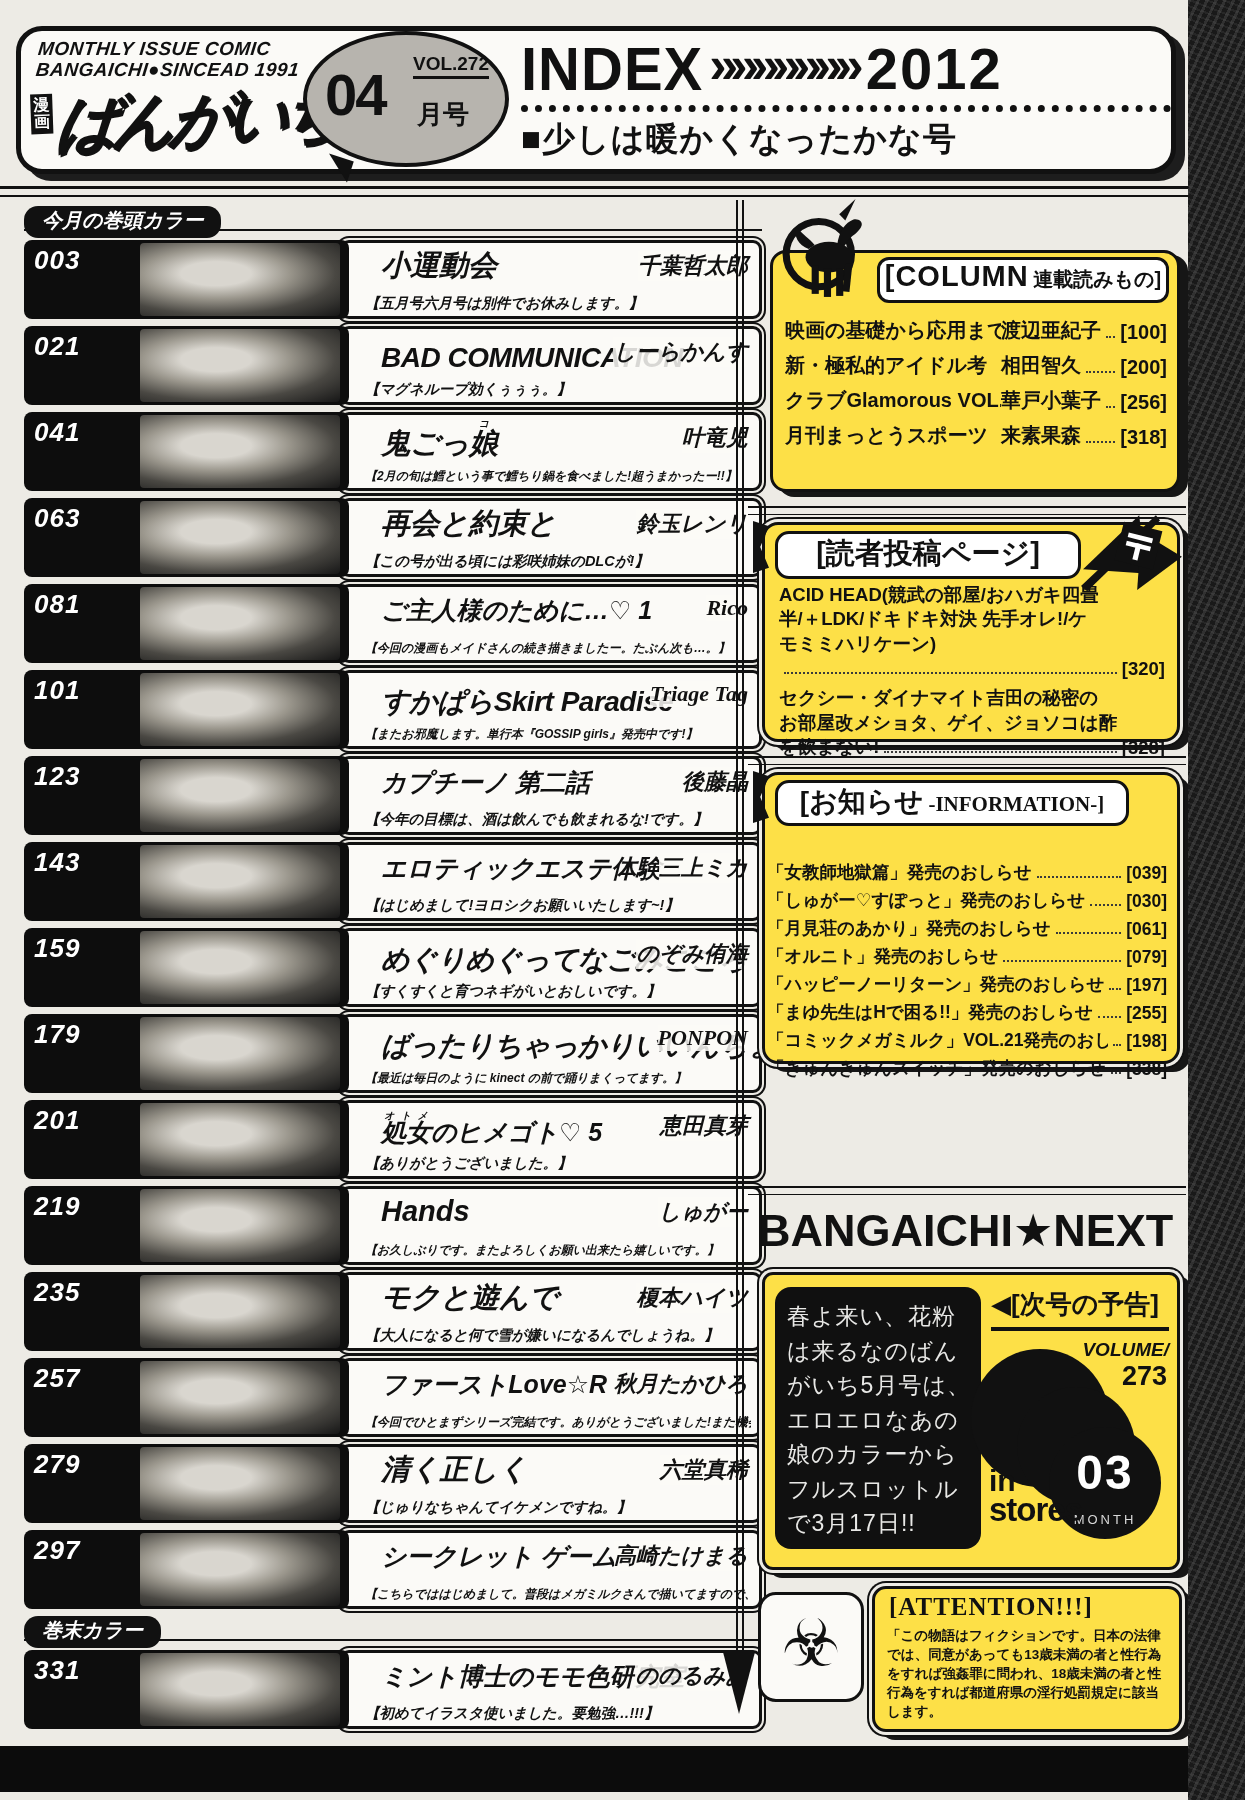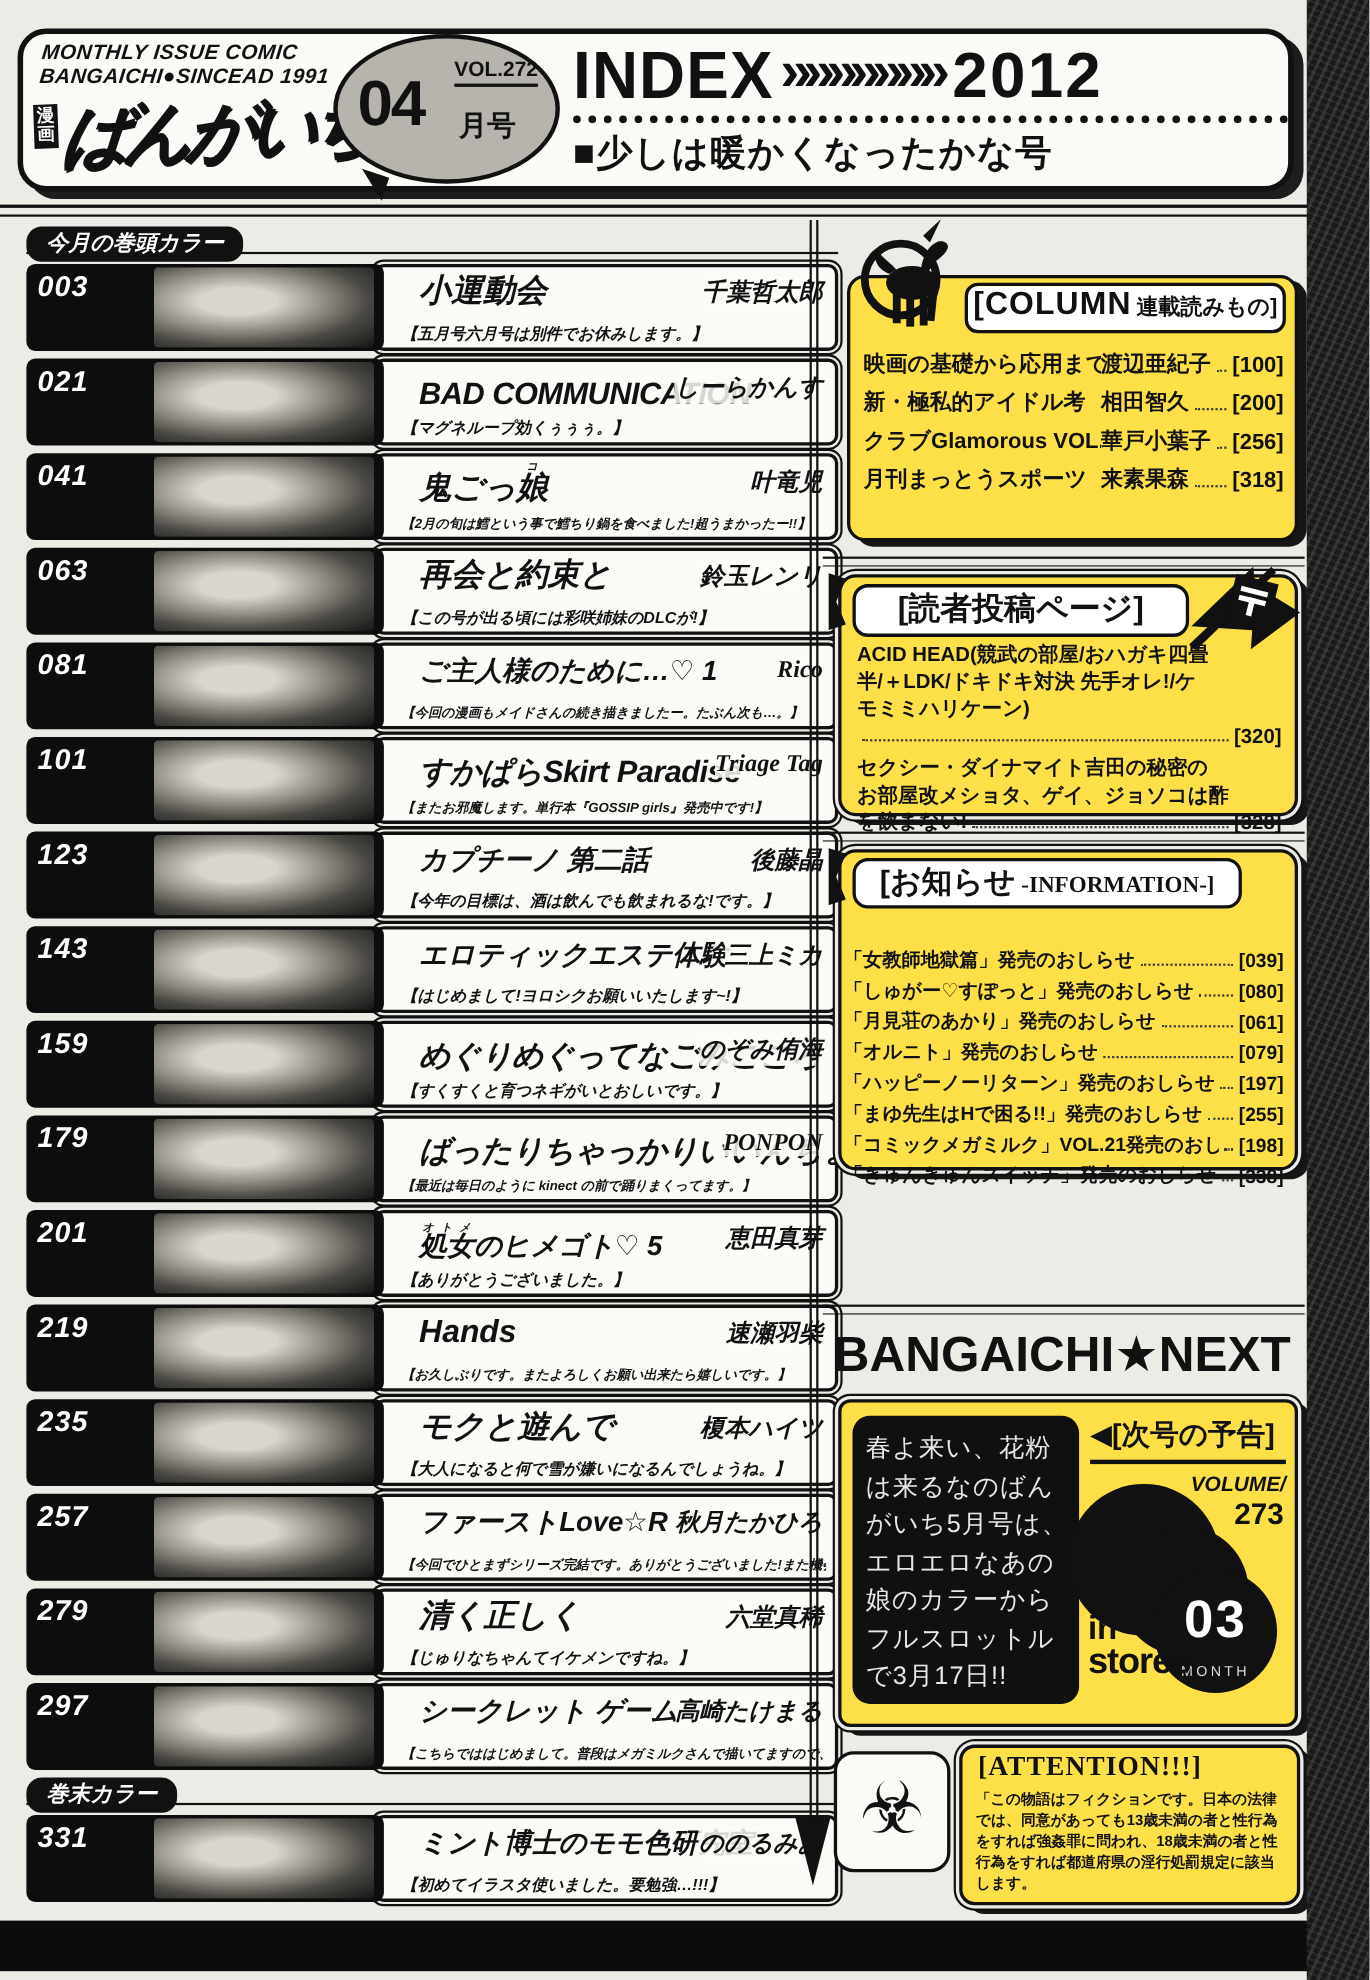--- a/index.html
+++ b/index.html
@@ -307,21 +307,21 @@
     </div>
     <div class="entry-black">
       <div class="e-num">201</div>
       <div class="e-thumb"></div>
     </div>
   </div>
 
   <div class="entry">
     <div class="entry-white">
       <div class="e-title"><span class="t-pre">Hands</span><span class="t-post"></span></div>
-      <div class="e-author">速瀬羽柴</div>
+      <div class="e-author">しゅがー</div>
       <div class="e-comment long">【お久しぶりです。またよろしくお願い出来たら嬉しいです。】</div>
     </div>
     <div class="entry-black">
       <div class="e-num">219</div>
       <div class="e-thumb"></div>
     </div>
   </div>
 
   <div class="entry">
     <div class="entry-white">
@@ -499,21 +499,21 @@
       <div class="i-rows">
   <div class="i-row">
     <span class="i-title">「女教師地獄篇」発売のおしらせ</span>
     <span class="lead"></span>
     <span class="i-page">[039]</span>
   </div>
 
   <div class="i-row">
     <span class="i-title">「しゅがー♡すぽっと」発売のおしらせ</span>
     <span class="lead"></span>
-    <span class="i-page">[080]</span>
+    <span class="i-page">[030]</span>
   </div>
 
   <div class="i-row">
     <span class="i-title">「月見荘のあかり」発売のおしらせ</span>
     <span class="lead"></span>
     <span class="i-page">[061]</span>
   </div>
 
   <div class="i-row">
     <span class="i-title">「オルニト」発売のおしらせ</span>

